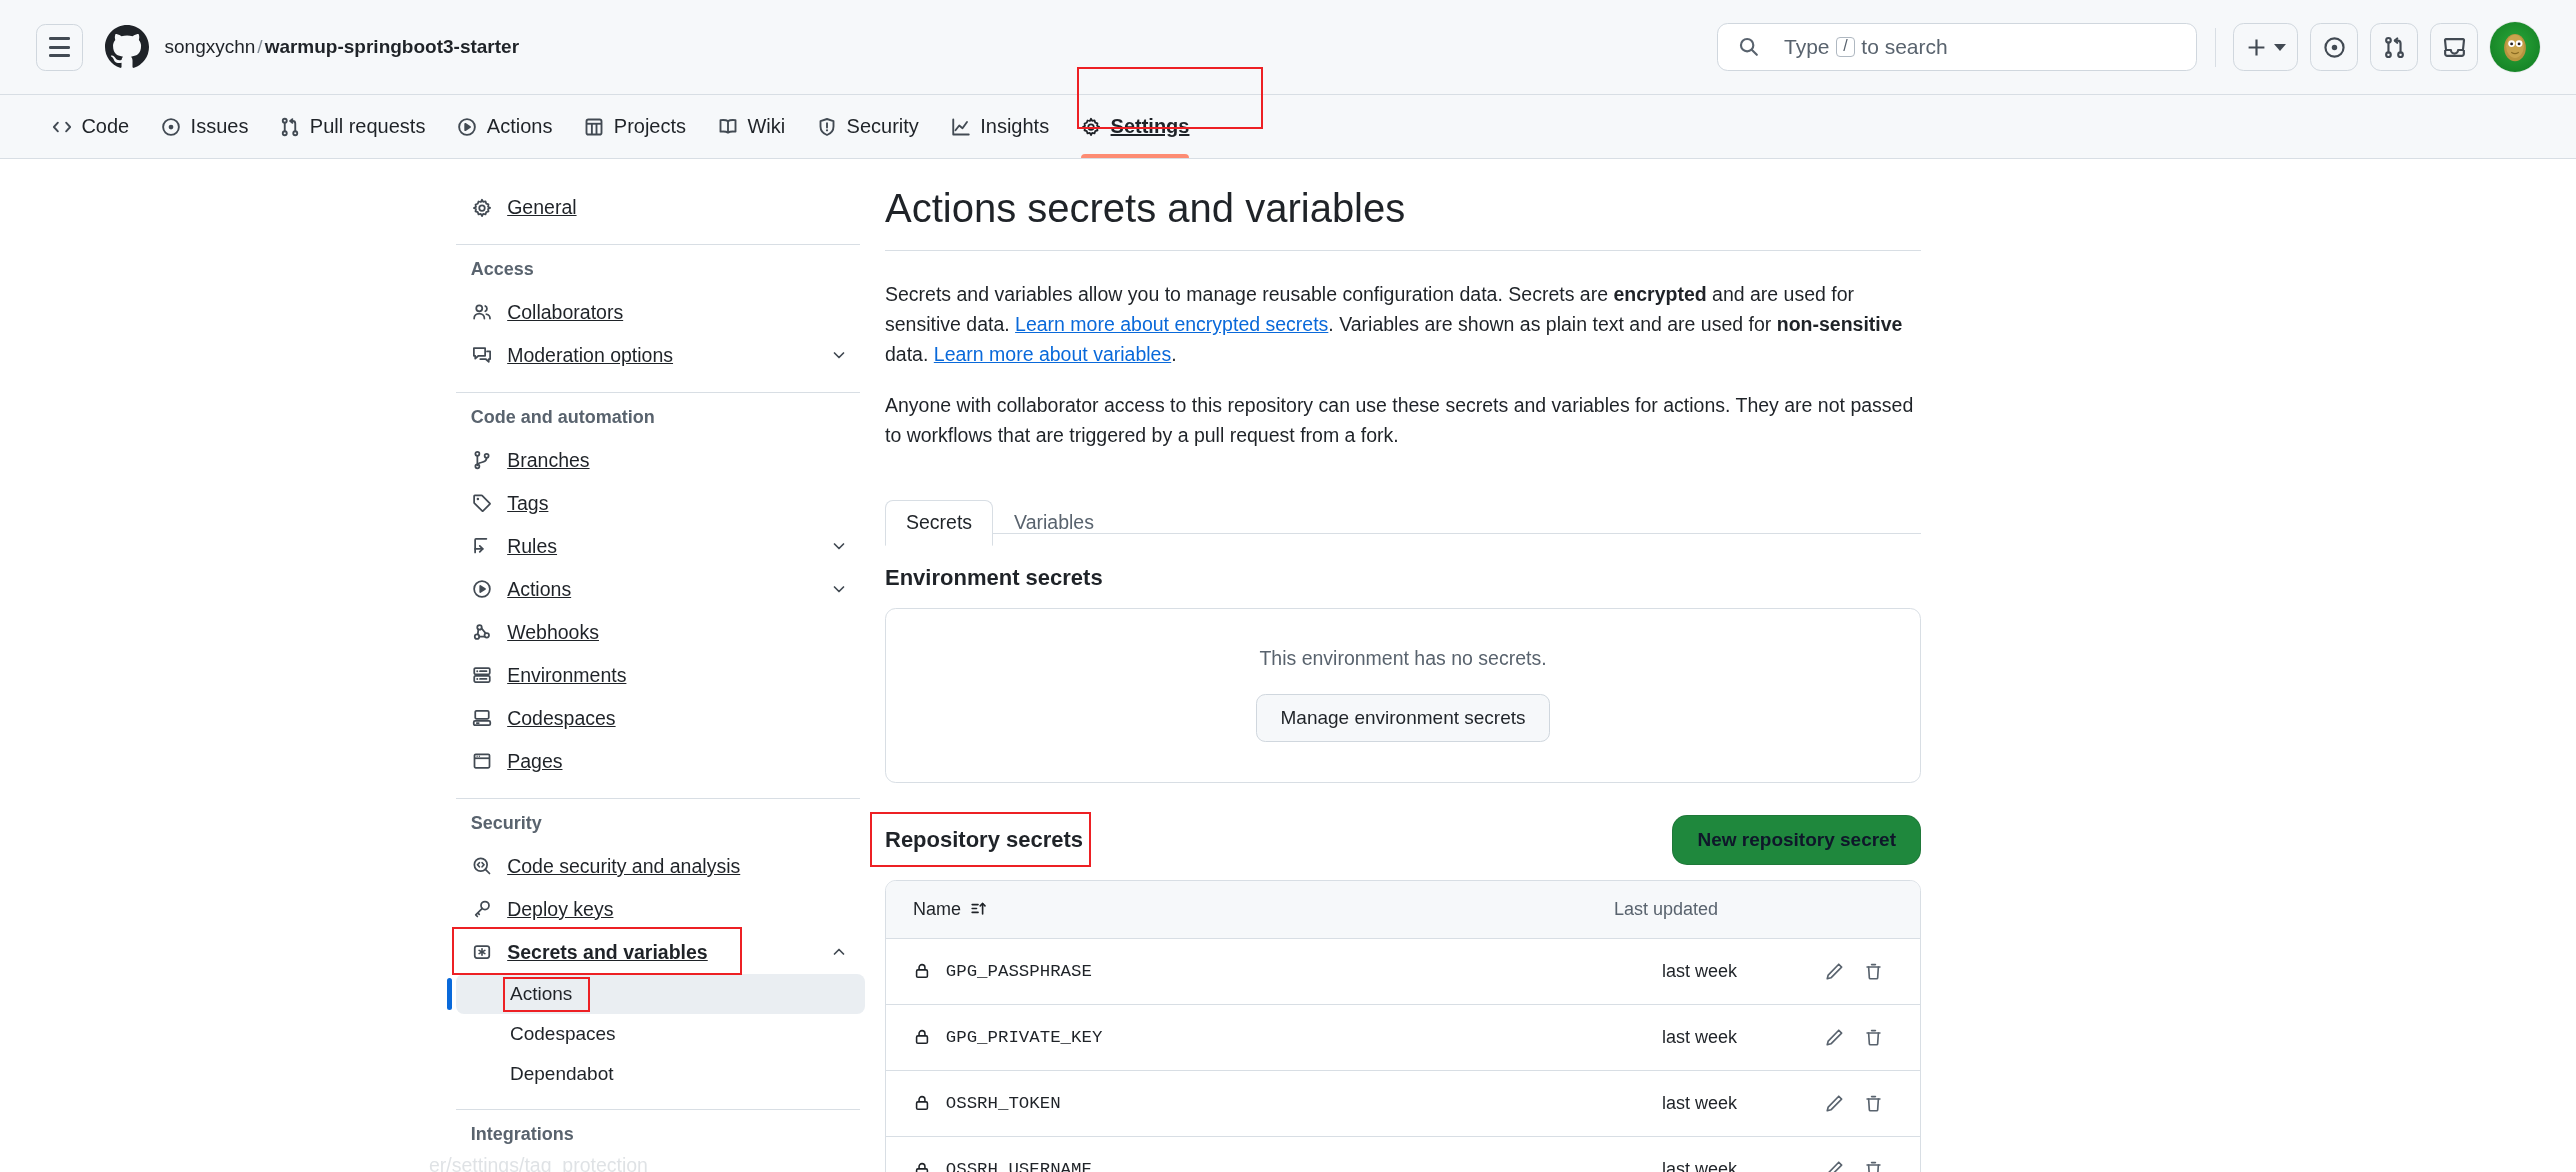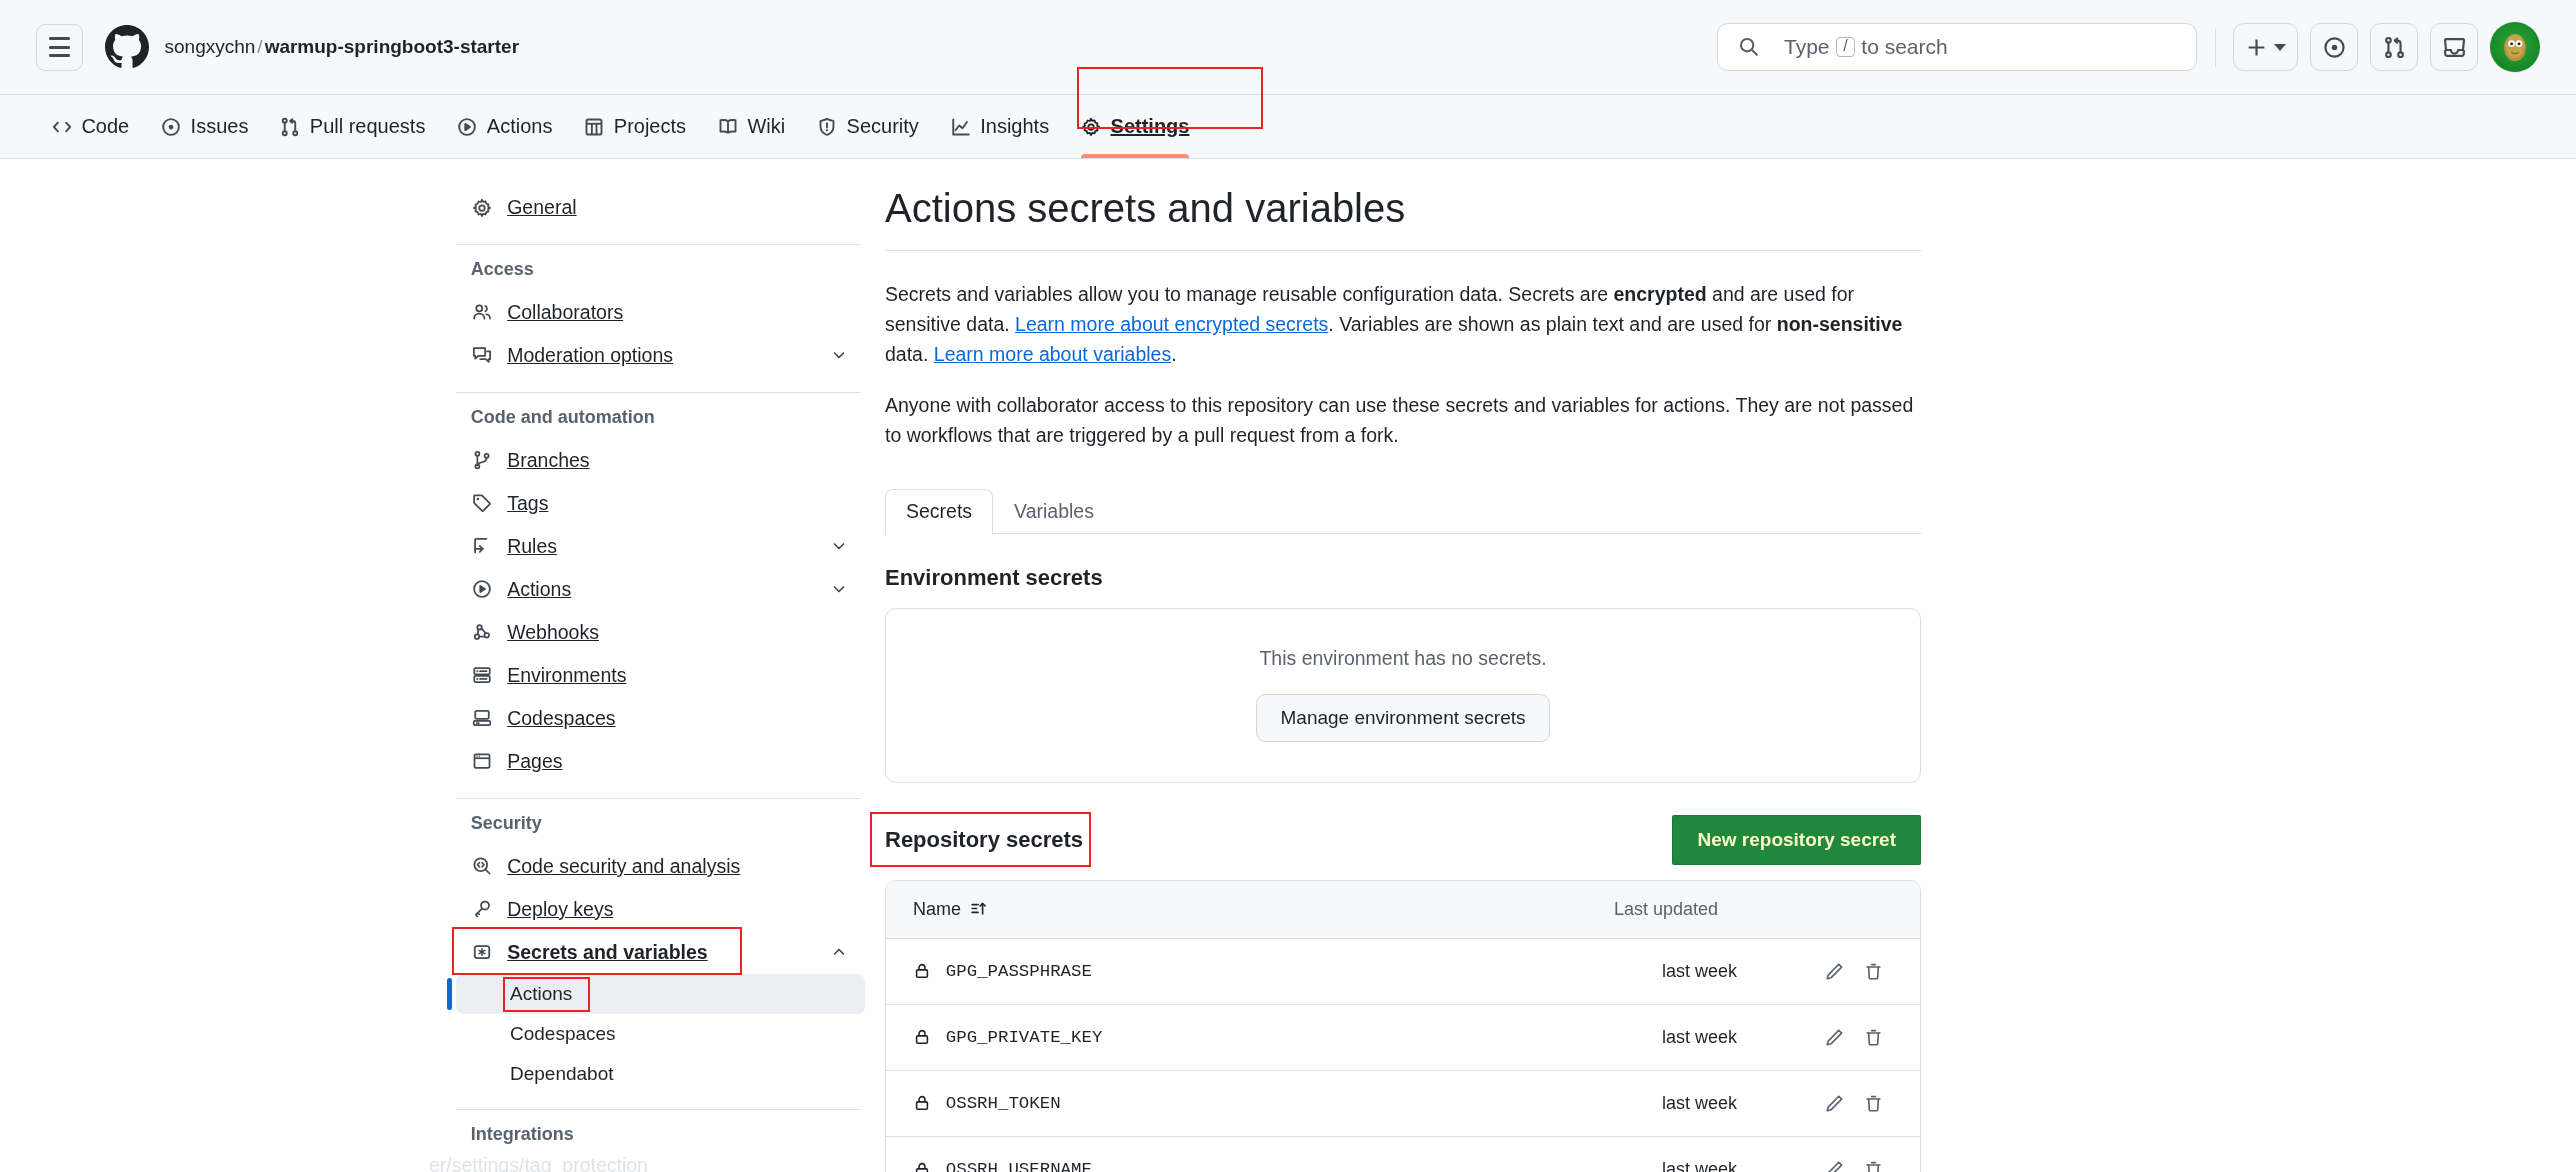--- a/index.html
+++ b/index.html
@@ -204,21 +204,21 @@
     border-bottom: 0.7px solid #d8dee4;
     margin-top: 36px; margin-bottom: 31px;
     height: 48px;
   }
   .tab {
     font-size: 19.5px; color: #1f2328;
     padding: 10.7px 20px;
     cursor: pointer;
     border: 0.7px solid transparent;
     border-radius: 8px 8px 0 0;
-    position: relative; top: 2px;
+    position: relative; top: 13px;
   }
   .tab.active {
     background: #ffffff;
     border-color: #d8dee4;
     border-bottom-color: #ffffff;
   }
   .tab.inactive { color: #59636e; }
 
   .sec-title {
     font-size: 22px; font-weight: bold; color: #1f2328;
@@ -239,24 +239,24 @@
     border-radius: 9.4px;
     padding: 12px 23px;
     cursor: pointer;
   }
 
   .sec-head-row {
     display: flex; align-items: center; justify-content: space-between;
     margin-bottom: 14.8px; position: relative;
   }
   .btn-primary {
-    font-size: 19px; color: #fef9c3; font-weight: bold;
+    font-size: 19px; color: #0f172a; font-weight: bold;
     background: #1f883d;
     border: 0.7px solid rgba(31,35,40,0.15);
-    border-radius: 2px;
+    border-radius: 15px;
     padding: 12.7px 24px;
     cursor: pointer;
     white-space: nowrap;
   }
 
   .table-box {
     border: 0.7px solid #d8dee4; border-radius: 10.7px;
     overflow: hidden;
   }
   .t-head {

